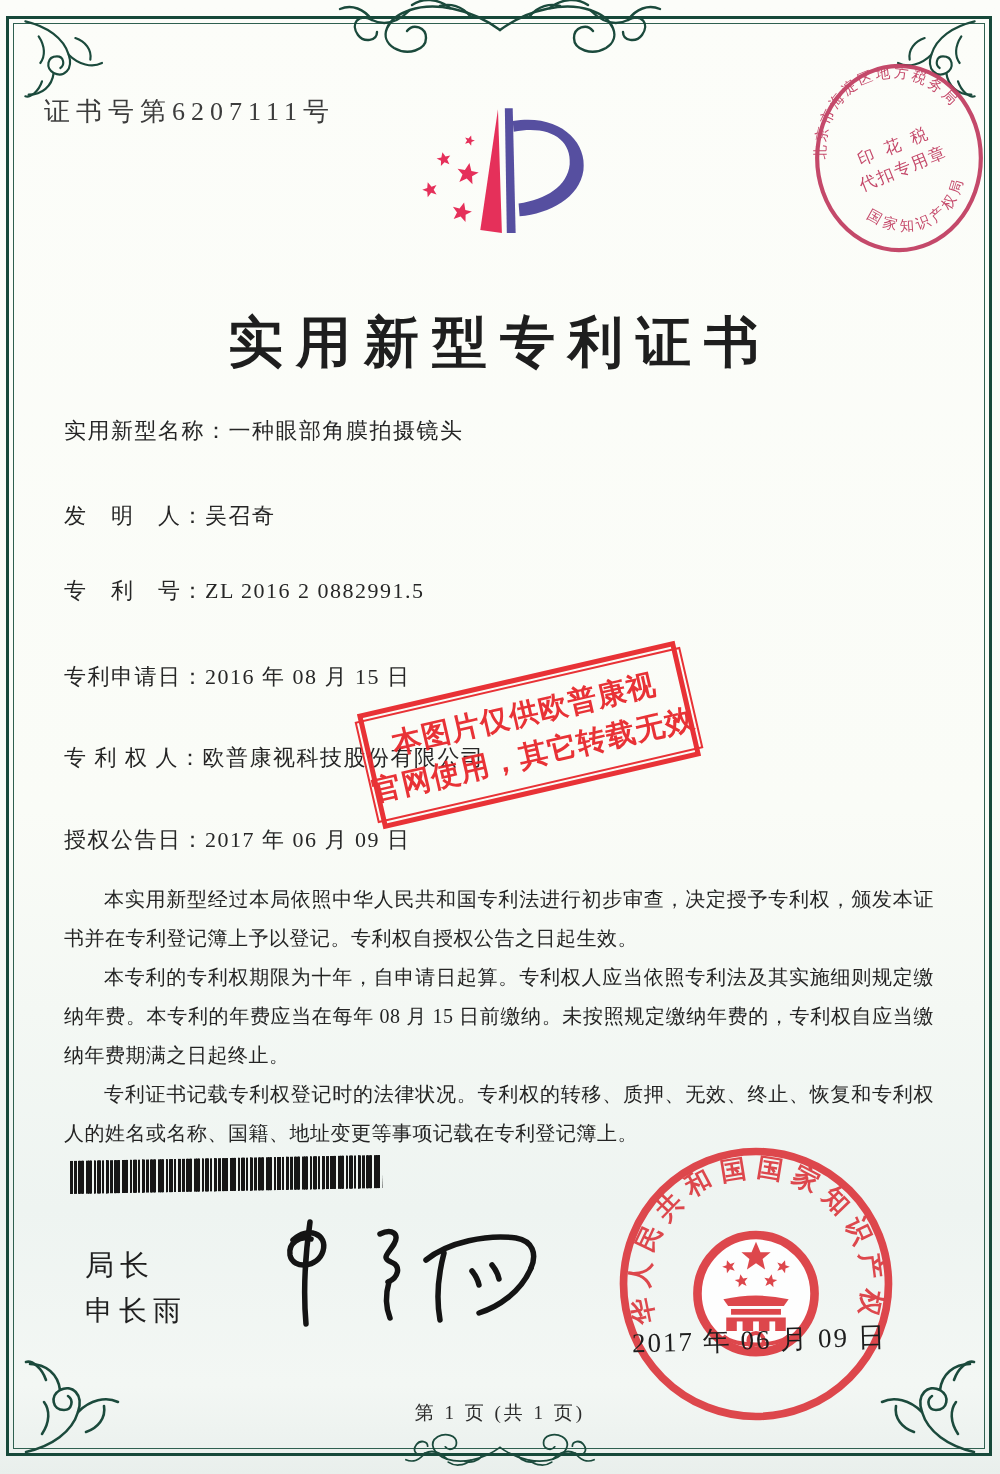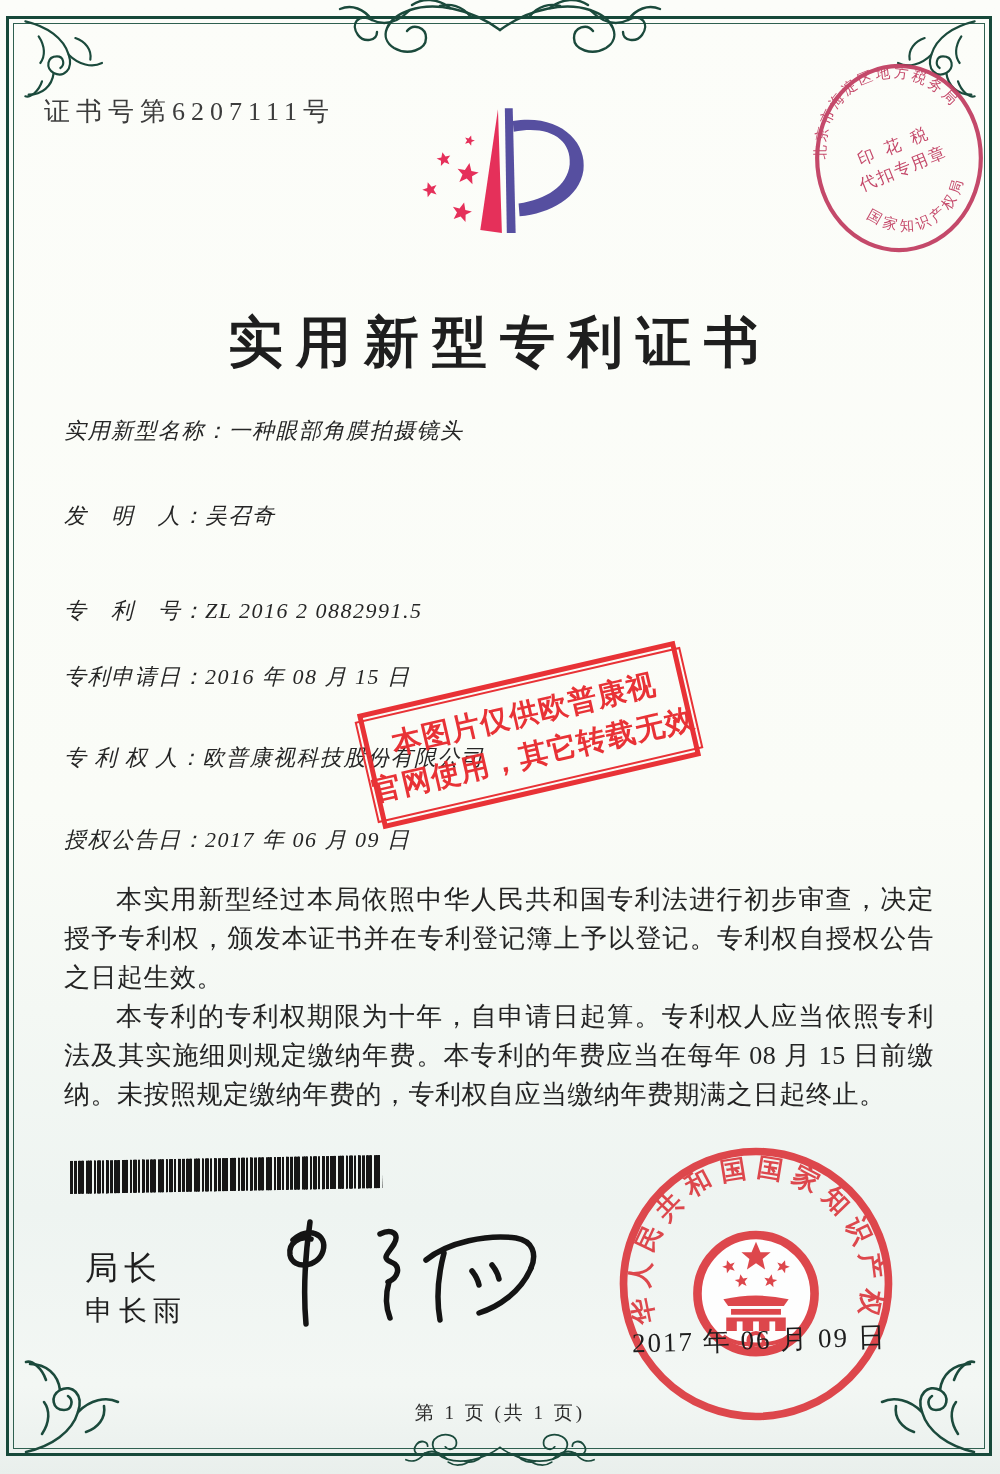--- a/index.html
+++ b/index.html
@@ -9,30 +9,30 @@
     background:linear-gradient(180deg,#fcfdf9 0%,#fafcf7 55%,#eef4f1 82%,#f3f7f4 94%,#e9efec 100%);
     overflow:hidden;
   }
   .frame-outer{position:absolute;left:6px;top:16px;right:8px;bottom:18px;border:3px solid #17493a;pointer-events:none;}
   .frame-inner{position:absolute;left:13px;top:23px;right:15px;bottom:25px;border:1px solid #2f6050;pointer-events:none;}
   .orn{position:absolute;pointer-events:none;}
   .cert-no{position:absolute;left:44px;top:94px;font-size:26px;color:#3c3c3c;letter-spacing:6px;}
   .logo{position:absolute;left:383px;top:98px;width:226px;height:162px;}
   .title{position:absolute;left:0;right:0;top:258px;text-align:center;font-size:55px;font-weight:600;color:#1e1e1e;letter-spacing:13px;margin-top:48px;}
   .fields{position:absolute;left:64px;top:416px;right:60px;}
-  .frow{position:absolute;left:0;font-size:22px;color:#262626;letter-spacing:1.5px;white-space:nowrap;font-style:italic;}
-  .body-text{position:absolute;left:64px;right:66px;top:880px;font-size:26px;line-height:39px;color:#242424;text-align:justify;}
+  .frow{position:absolute;left:0;font-size:22px;color:#262626;letter-spacing:1.5px;white-space:nowrap;}
+  .body-text{position:absolute;left:64px;right:66px;top:880px;font-size:20px;line-height:39px;color:#242424;text-align:justify;}
   .body-text p{margin:0;text-indent:2em;letter-spacing:0.5px;}
   .barcode{position:absolute;left:70px;top:1158px;width:312px;height:33px;transform:rotate(-1.1deg);
     background-image:
       repeating-linear-gradient(90deg,#161616 0 2px,transparent 2px 4px),
       repeating-linear-gradient(90deg,#161616 0 3px,transparent 3px 9px),
       repeating-linear-gradient(90deg,#161616 0 1px,transparent 1px 6px);
   }
-  .signer-title{position:absolute;left:85px;top:1246px;font-size:33px;color:#1f1f1f;letter-spacing:6px;font-family:"Liberation Sans","DejaVu Sans",sans-serif;}
+  .signer-title{position:absolute;left:85px;top:1246px;font-size:29px;color:#1f1f1f;letter-spacing:6px;font-family:"Liberation Sans","DejaVu Sans",sans-serif;}
   .signer-name{position:absolute;left:85px;top:1292px;font-size:28px;color:#1f1f1f;letter-spacing:6px;font-family:"Liberation Sans","DejaVu Sans",sans-serif;}
   .signature{position:absolute;left:248px;top:1208px;width:300px;height:130px;}
   .footer{position:absolute;left:0;right:0;top:1400px;text-align:center;font-size:19px;color:#2c2c2c;letter-spacing:3px;}
   
   .tax-stamp{position:absolute;left:806px;top:52px;width:186px;height:212px;opacity:0.92;}
   
   .watermark{
     position:absolute;left:366px;top:676px;width:316px;height:108px;
     transform:rotate(-13deg);border:5px solid #e8282c;opacity:0.95;
     display:flex;align-items:center;justify-content:center;
@@ -129,36 +129,37 @@
     <polygon points="124,9 132,9 135,136 126,136"></polygon>
     <path d="M132,22 C178,14 208,42 204,72 C200,100 170,116 139,119 L138,106 C166,102 188,88 190,66 C192,40 168,26 133,33 Z"></path>
   </g>
 </svg>
 
 <div class="title">实用新型专利证书</div>
 
 <div class="fields">
   <div class="frow" style="top:0;"><span>实用新型名称：</span><span>一种眼部角膜拍摄镜头</span></div>
   <div class="frow" style="top:85px;"><span>发　明　人：</span><span>吴召奇</span></div>
-  <div class="frow" style="top:180px;"><span>专　利　号：</span><span>ZL 2016 2 0882991.5</span></div>
+  <div class="frow" style="top:160px;"><span>专　利　号：</span><span>ZL 2016 2 0882991.5</span></div>
   <div class="frow" style="top:246px;"><span>专利申请日：</span><span>2016 年 08 月 15 日</span></div>
   <div class="frow" style="top:327px;"><span>专 利 权 人：</span><span>欧普康视科技股份有限公司</span></div>
   <div class="frow" style="top:409px;"><span>授权公告日：</span><span>2017 年 06 月 09 日</span></div>
 </div>
 
 <div class="watermark">
   <div class="inner">
     <div class="wm-line">本图片仅供欧普康视</div>
     <div class="wm-line">官网使用，其它转载无效</div>
   </div>
 </div>
 
 <div class="body-text">
   <p>本实用新型经过本局依照中华人民共和国专利法进行初步审查，决定授予专利权，颁发本证书并在专利登记簿上予以登记。专利权自授权公告之日起生效。</p>
   <p>本专利的专利权期限为十年，自申请日起算。专利权人应当依照专利法及其实施细则规定缴纳年费。本专利的年费应当在每年 08 月 15 日前缴纳。未按照规定缴纳年费的，专利权自应当缴纳年费期满之日起终止。</p>
+  <p>专利证书记载专利权登记时的法律状况。专利权的转移、质押、无效、终止、恢复和专利权人的姓名或名称、国籍、地址变更等事项记载在专利登记簿上。</p>
 </div>
 
 <div class="barcode"></div>
 
 <div class="signer-title">局长</div>
 <div class="signer-name">申长雨</div>
 
 <svg class="signature" viewBox="0 0 300 130">
   <g stroke="#141414" stroke-width="5.5" fill="none" stroke-linecap="round" stroke-linejoin="round">
     <path d="M62,14 C58,42 55,82 58,116"></path>

